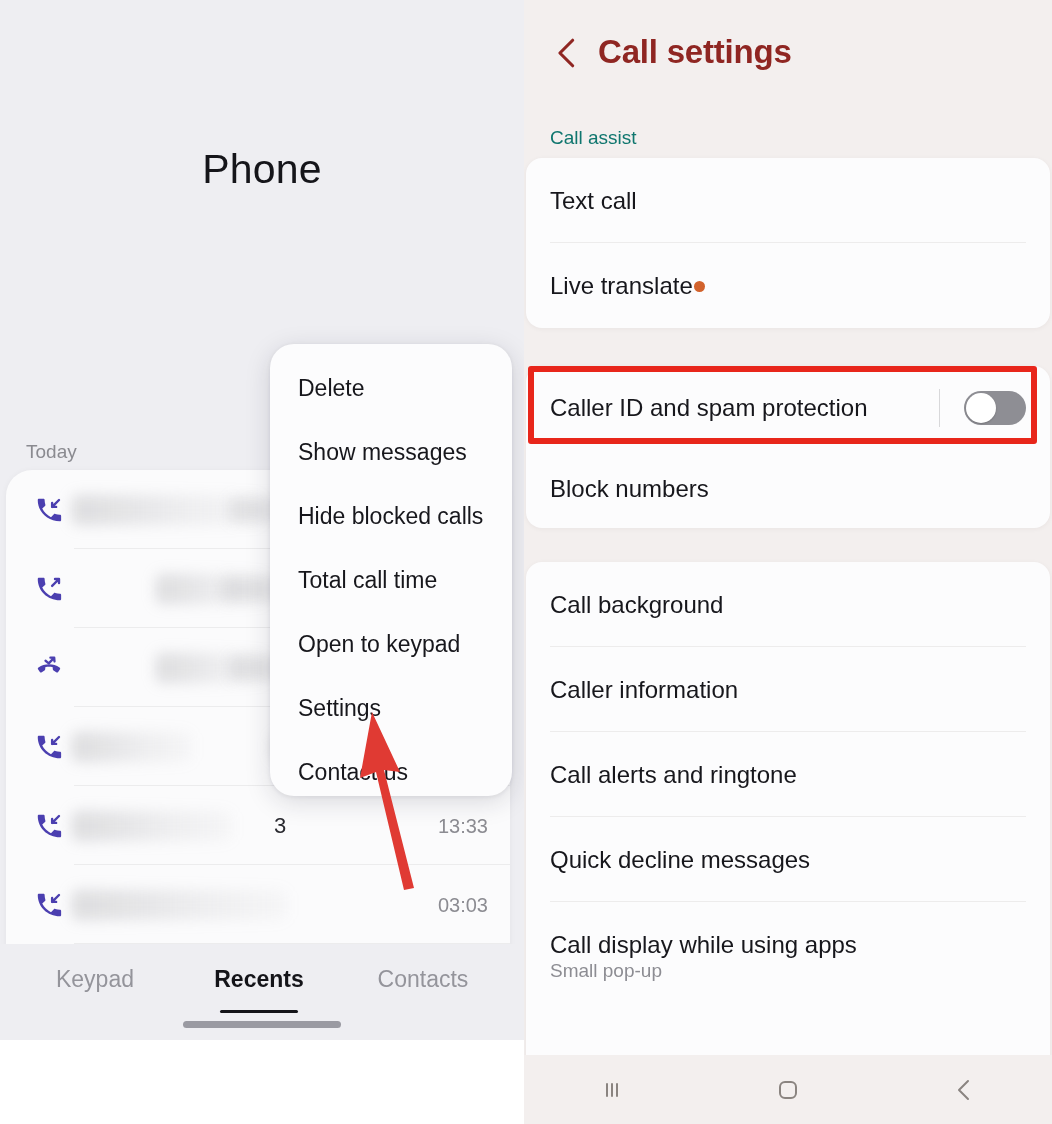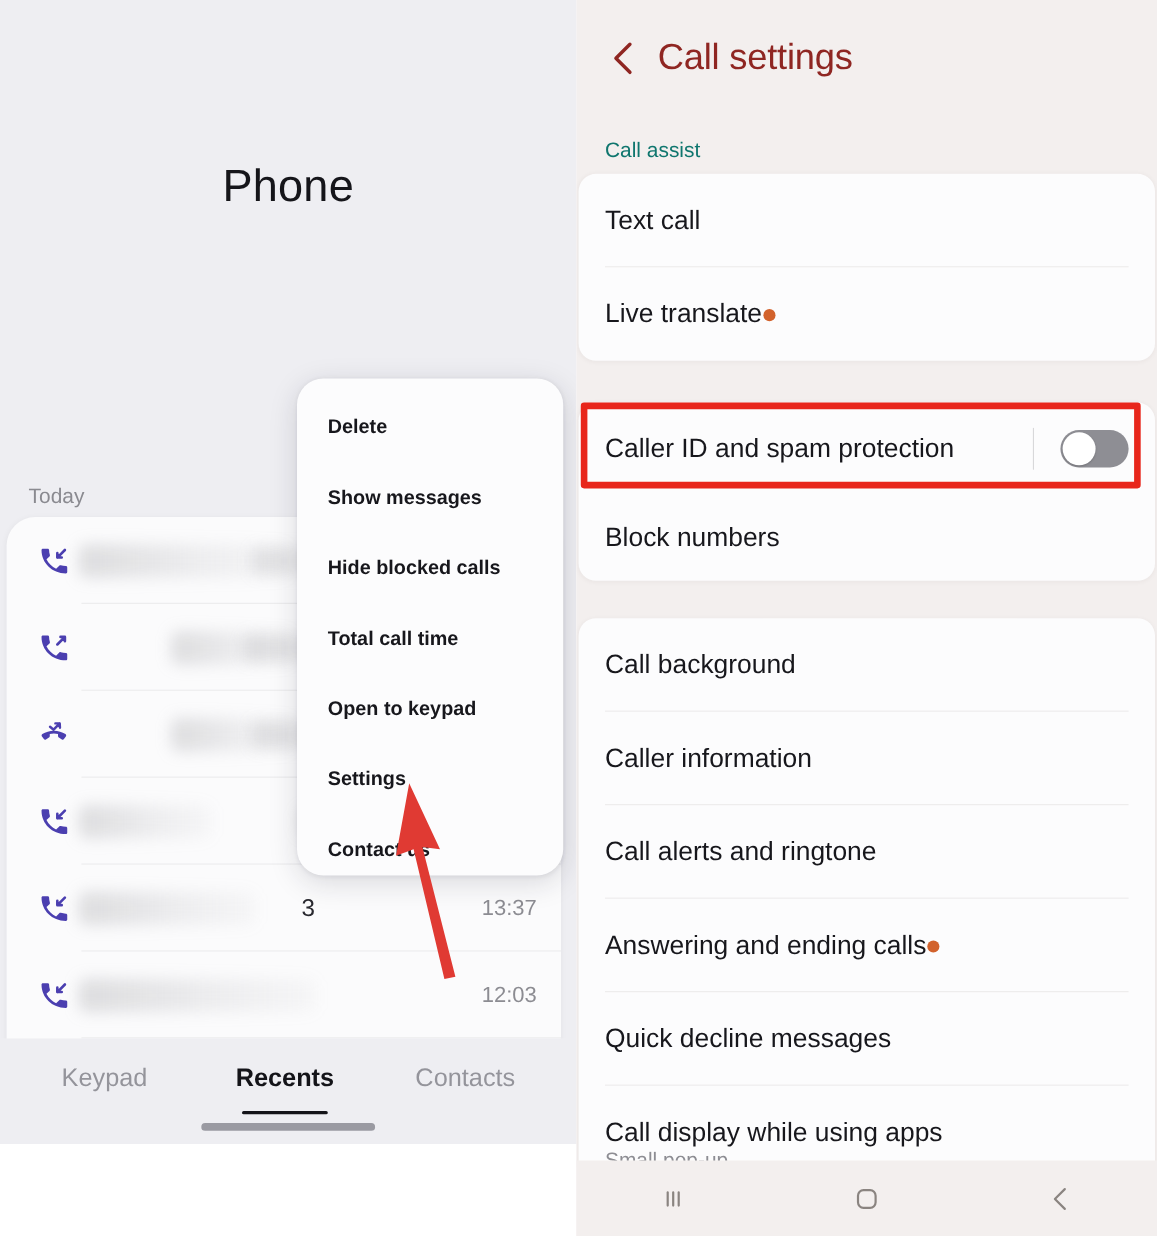--- a/index.html
+++ b/index.html
@@ -71,21 +71,21 @@
   .popup-menu {
     position:absolute; left:270px; top:344px; width:242px; height:452px;
     background:#fcfcfd;
     border-radius:24px;
     box-shadow:0 6px 26px rgba(25,25,45,.15), 0 1px 4px rgba(25,25,45,.08);
     overflow:hidden;
   }
   .popup-item {
     position:absolute; left:28px; width:214px; height:64px;
     display:flex; align-items:center;
-    font-size:18px; color:#17171c; font-weight:700;
+    font-size:23px; color:#17171c; font-weight:400;
     white-space:nowrap;
   }
 
   
   .tabbar {
     position:absolute; left:0; bottom:0; width:524px; height:96px;
     background:#eeeef2;
   }
   .tab {
     position:absolute; top:22px; height:40px;
@@ -111,21 +111,21 @@
   .settings-header {
     position:absolute; left:0; top:0; width:528px; height:106px;
   }
   .back-chevron {
     position:absolute; left:26px; top:34px; width:34px; height:38px;
     color:#8f2622;
   }
   .back-chevron svg { display:block; width:34px; height:38px; }
   .settings-title {
     position:absolute; left:74px; top:33px;
-    font-size:33px; font-weight:400; color:#8f2622;
+    font-size:33px; font-weight:700; color:#8f2622;
     letter-spacing:-0.2px;
   }
   .section-label {
     position:absolute; left:26px;
     font-size:19px; color:#0f766e;
   }
   .card {
     position:absolute; left:2px; width:524px;
     background:#fcfcfd;
     border-radius:16px;
@@ -257,33 +257,33 @@
 
       <div class="call-row" style="top:316px;">
         <span class="call-icon" style="color: rgb(75, 63, 176);">
           <svg viewBox="0 0 24 24" fill="currentColor">
               <path d="M6.6 10.8c1.5 3 4 5.4 7 6.9l2.3-2.3c.3-.3.7-.4 1.1-.3 1.2.4 2.4.6 3.7.6.6 0 1 .4 1 1V20c0 .6-.4 1-1 1C10.6 21 3 13.4 3 4c0-.6.4-1 1-1h3.5c.6 0 1 .4 1 1 0 1.3.2 2.5.6 3.7.1.4 0 .8-.3 1.1l-2.2 2z"></path>
               <path d="M20 4l-5.5 5.5M14.5 9.5h3.2M14.5 9.5V6.3" stroke="currentColor" stroke-width="1.9" fill="none" stroke-linecap="round"></path>
             </svg>
         </span>
         <span class="call-blur" style="left:66px;width:160px;"></span>
         <span class="call-visible-num">3</span>
-        <span class="call-time">13:37</span>
+        <span class="call-time">13:33</span>
         <span class="call-sep"></span>
       </div>
 
       <div class="call-row" style="top:395px;">
         <span class="call-icon" style="color: rgb(75, 63, 176);">
           <svg viewBox="0 0 24 24" fill="currentColor">
               <path d="M6.6 10.8c1.5 3 4 5.4 7 6.9l2.3-2.3c.3-.3.7-.4 1.1-.3 1.2.4 2.4.6 3.7.6.6 0 1 .4 1 1V20c0 .6-.4 1-1 1C10.6 21 3 13.4 3 4c0-.6.4-1 1-1h3.5c.6 0 1 .4 1 1 0 1.3.2 2.5.6 3.7.1.4 0 .8-.3 1.1l-2.2 2z"></path>
               <path d="M20 4l-5.5 5.5M14.5 9.5h3.2M14.5 9.5V6.3" stroke="currentColor" stroke-width="1.9" fill="none" stroke-linecap="round"></path>
             </svg>
         </span>
         <span class="call-blur" style="left:66px;width:215px;"></span>
-        <span class="call-time">12:03</span>
+        <span class="call-time">03:03</span>
         <span class="call-sep"></span>
       </div>
 
       <div class="call-row" style="top:474px;">
         <span class="call-icon" style="color: rgb(75, 63, 176);">
           <svg viewBox="0 0 24 24" fill="currentColor">
               <path d="M6.6 10.8c1.5 3 4 5.4 7 6.9l2.3-2.3c.3-.3.7-.4 1.1-.3 1.2.4 2.4.6 3.7.6.6 0 1 .4 1 1V20c0 .6-.4 1-1 1C10.6 21 3 13.4 3 4c0-.6.4-1 1-1h3.5c.6 0 1 .4 1 1 0 1.3.2 2.5.6 3.7.1.4 0 .8-.3 1.1l-2.2 2z"></path>
               <path d="M14.5 9.5L20 4M20 4h-3.2M20 4v3.2" stroke="currentColor" stroke-width="1.9" fill="none" stroke-linecap="round"></path>
             </svg>
         </span>
@@ -361,25 +361,20 @@
       <div class="s-row">
         <span class="label">Call background</span>
         <span class="s-sep"></span>
       </div>
       <div class="s-row">
         <span class="label">Caller information</span>
         <span class="s-sep"></span>
       </div>
       <div class="s-row">
         <span class="label">Call alerts and ringtone</span>
-        <span class="s-sep"></span>
-      </div>
-      <div class="s-row">
-        <span class="label">Answering and ending calls</span>
-        <span class="new-dot" style="background: rgb(210, 98, 44);"></span>
         <span class="s-sep"></span>
       </div>
       <div class="s-row">
         <span class="label">Quick decline messages</span>
         <span class="s-sep"></span>
       </div>
       <div class="s-row">
         <span class="label">Call display while using apps</span>
         <span class="sub">Small pop-up</span>
       </div>

